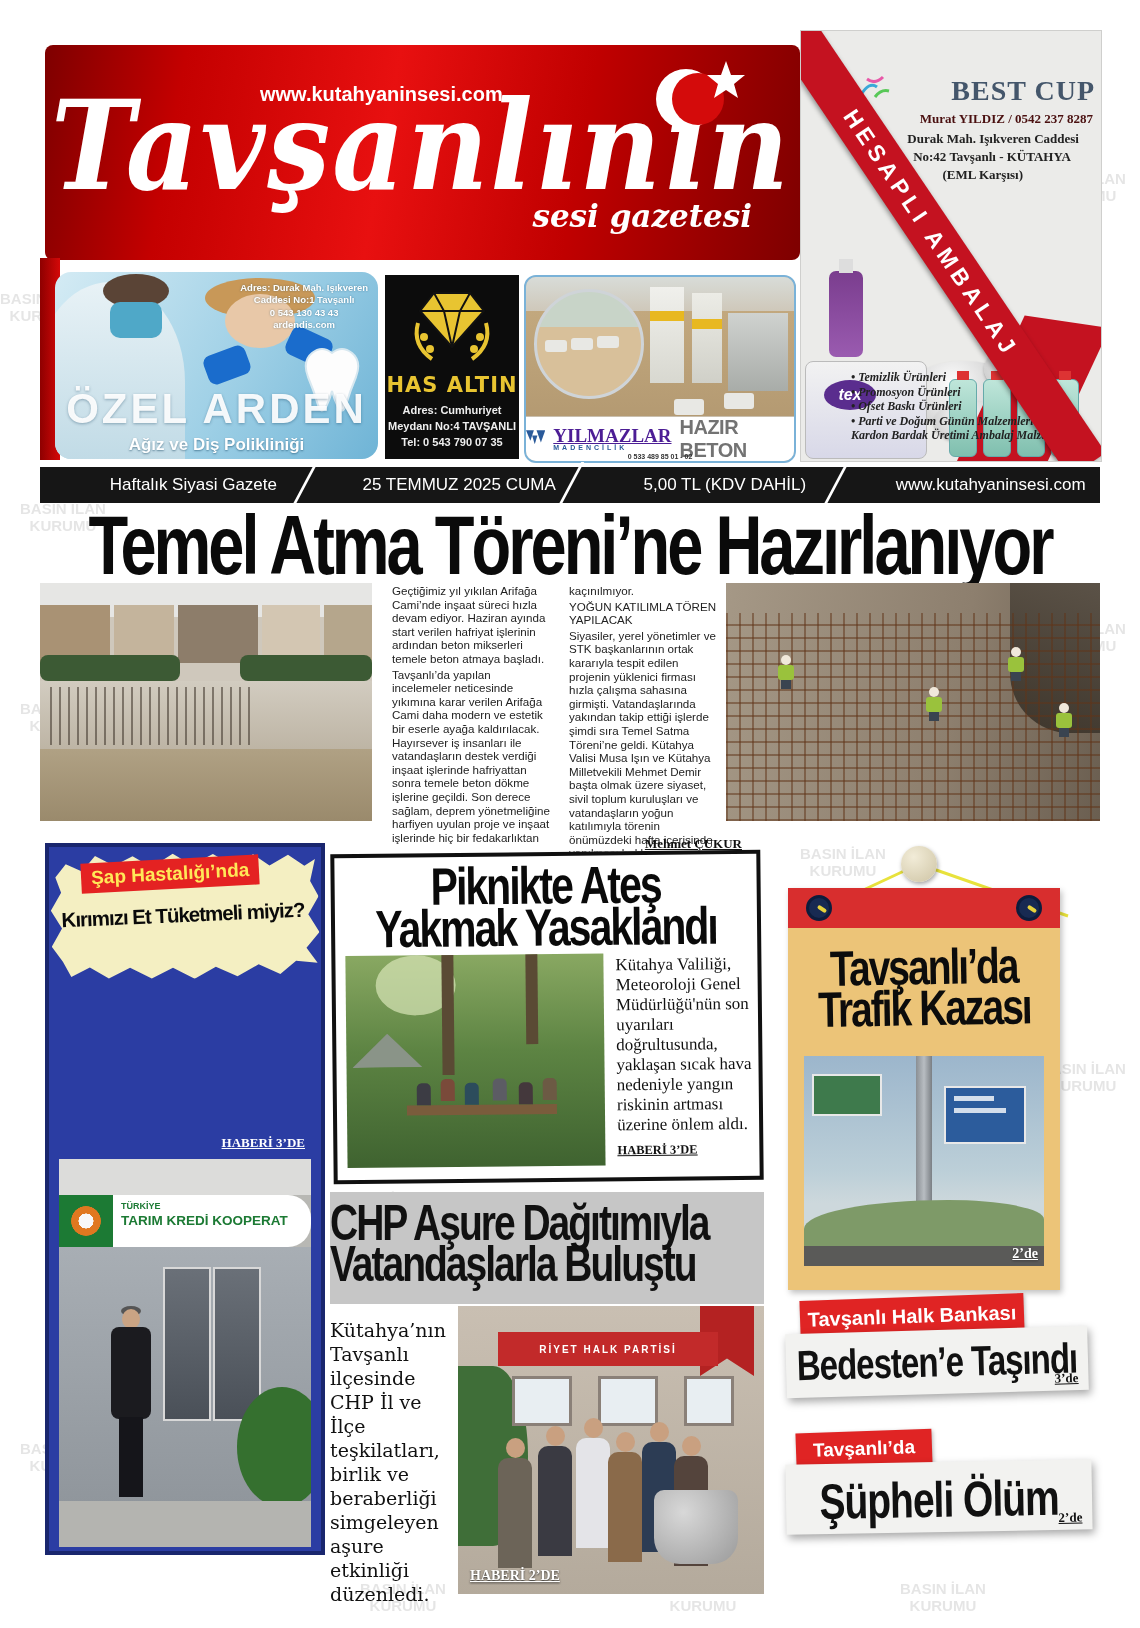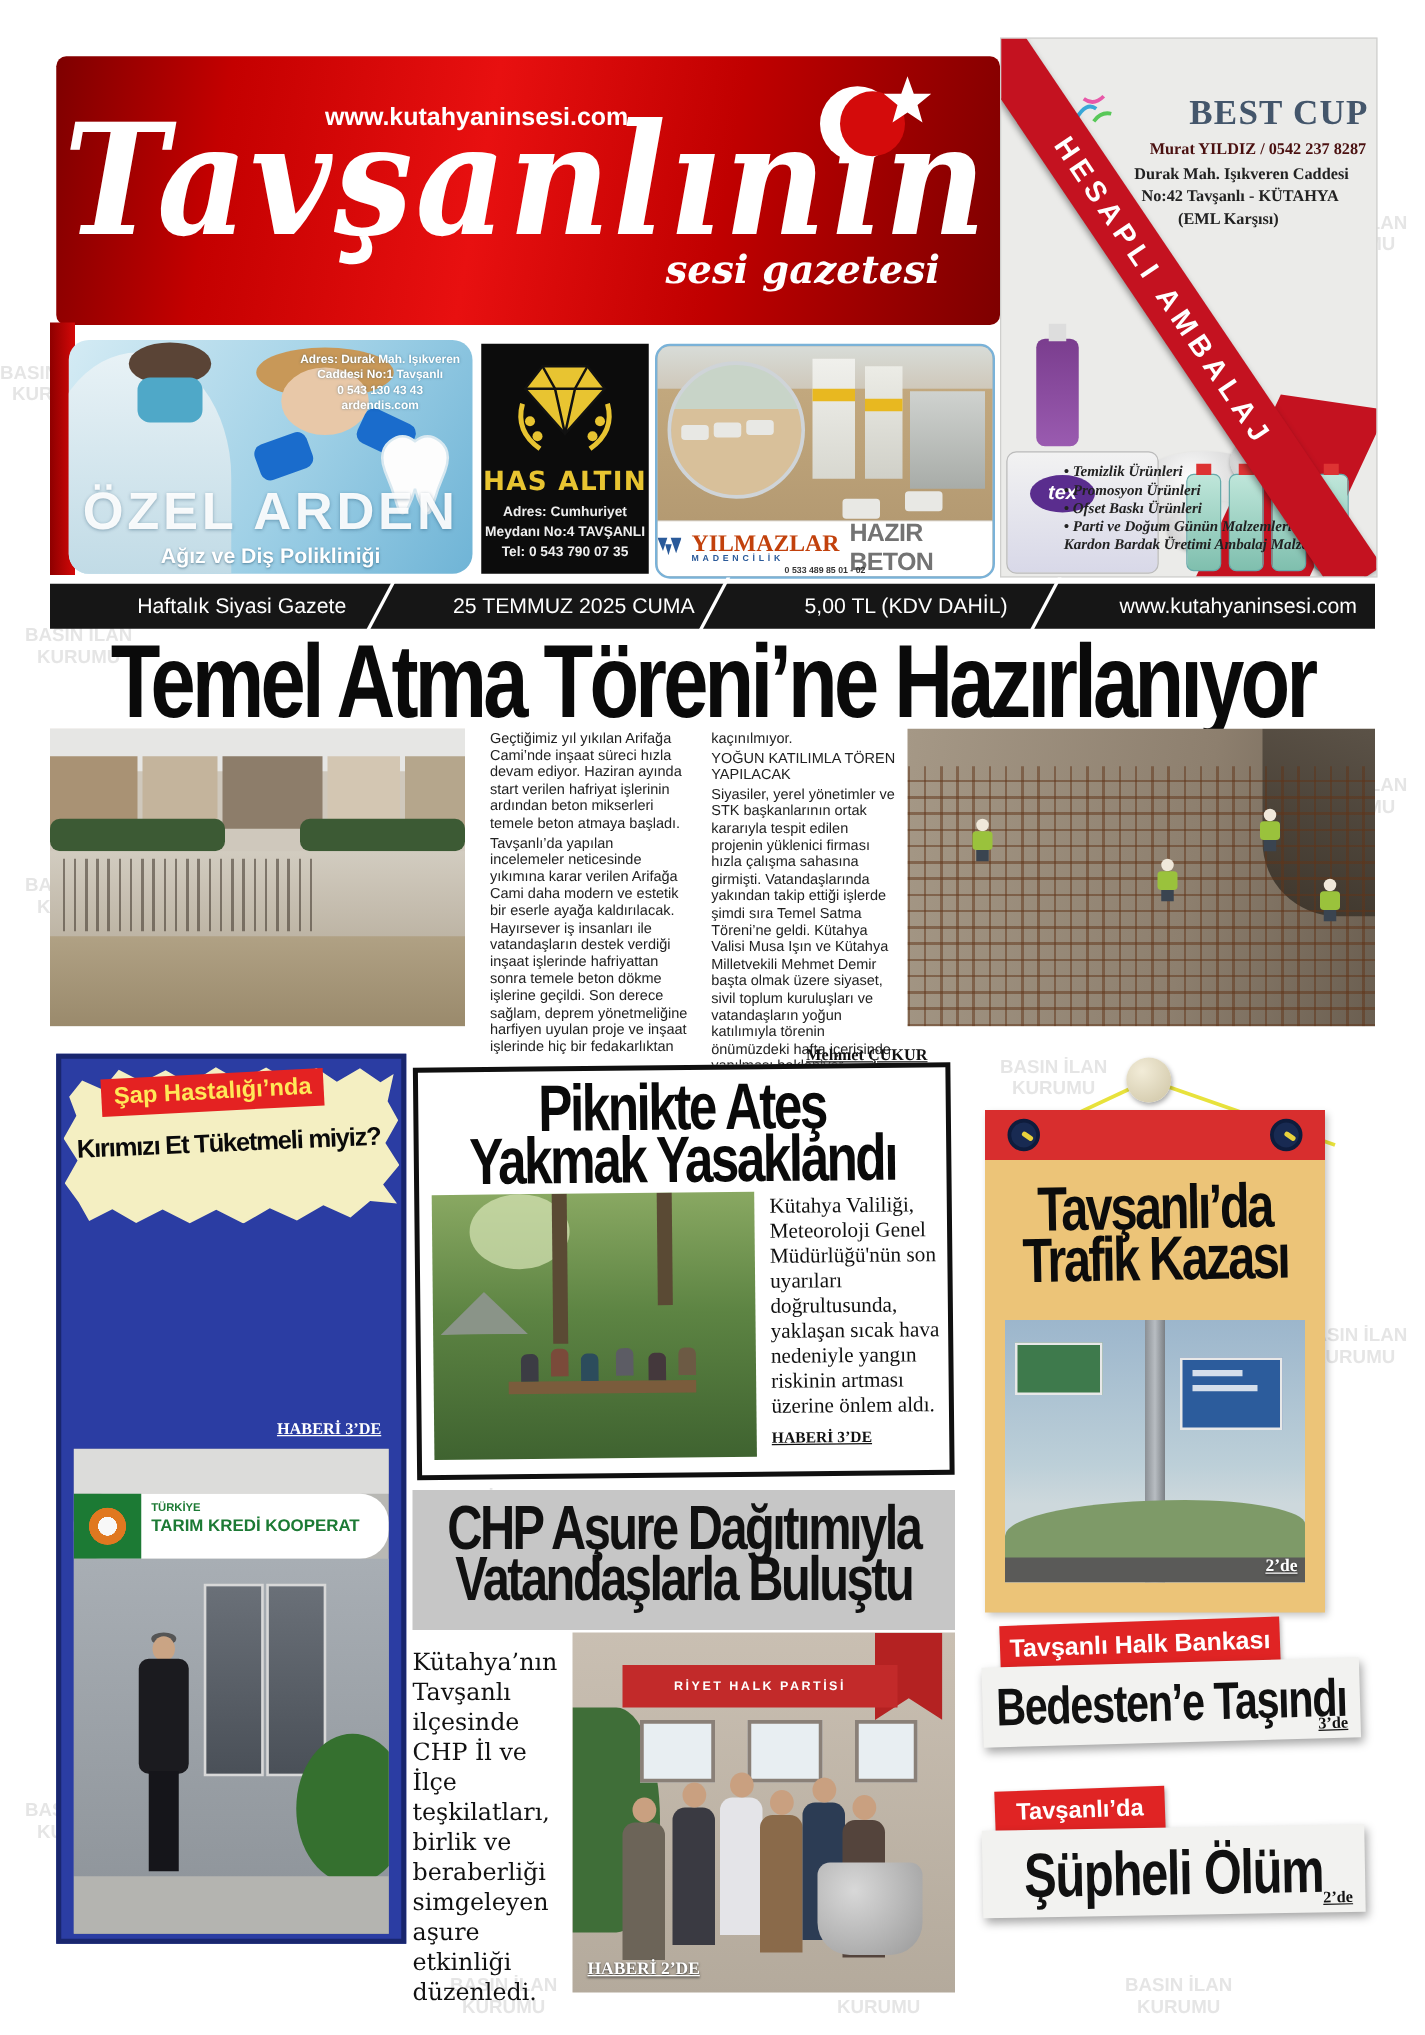--- a/index.html
+++ b/index.html
@@ -100,21 +100,21 @@
   .yz-ground{position:absolute;left:0;top:34px;right:0;height:105px;background:linear-gradient(#c2a87e,#b49a72);}
   .yz-silo1{position:absolute;right:110px;top:10px;width:34px;height:96px;background:linear-gradient(#f0f0ec,#d8d8d0);}
   .yz-silo2{position:absolute;right:72px;top:16px;width:30px;height:90px;background:linear-gradient(#ecece6,#d0d0c8);}
   .yz-stripe{position:absolute;height:10px;width:34px;background:#e8b820;}
   .yz-bld{position:absolute;right:6px;top:36px;width:60px;height:78px;background:linear-gradient(#cfd2cf,#a8aca8);}
   .yz-truck{position:absolute;width:30px;height:16px;background:#e8e8e4;border-radius:3px;}
   .yz-inset{position:absolute;left:8px;top:12px;width:104px;height:104px;border-radius:50%;
     border:3px solid #cfd4d8;background:linear-gradient(#c8d4c8 0 34%,#d8c09a 34% 100%);overflow:hidden;}
   .yz-band{position:absolute;left:0;right:0;bottom:0;height:44px;background:#fff;display:flex;
     align-items:center;justify-content:center;gap:8px;}
-  .yz-logo-name{color:#c2410c;font-family:"Liberation Serif",serif;font-weight:bold;font-size:19px;line-height:.9;}
+  .yz-logo-name{color:#4c1d95;font-family:"Liberation Serif",serif;font-weight:bold;font-size:19px;line-height:.9;text-decoration:underline;}
   .yz-logo-sub{color:#2a5a9a;font-size:7px;letter-spacing:3px;font-weight:bold;}
   .yz-beton{color:#737373;font-weight:bold;font-size:20px;letter-spacing:-.5px;}
   .yz-phone{position:absolute;left:0;right:0;bottom:1px;text-align:center;font-size:7px;font-weight:bold;color:#333;}
 
   
   .infobar{left:40px;top:467px;width:1060px;height:36px;background:#161616;color:#fff;display:flex;
     align-items:center;font-size:17px;}
   .ib-seg{flex:1;text-align:center;white-space:nowrap;margin-left:44px;}
   .ib-div{width:3px;height:46px;background:#fff;transform:skewX(-28deg);}
 
@@ -225,21 +225,21 @@
   .cp-sign-g{position:absolute;left:8px;top:18px;width:66px;height:38px;background:#3e7a4c;border:2px solid #e8e8e8;}
   .cp-sign-b{position:absolute;right:18px;top:30px;width:78px;height:54px;background:#2c5c9c;border:2px solid #e8e8e8;}
   .cp-sign-b:before{content:"";position:absolute;left:8px;top:8px;width:40px;height:5px;background:#fff;opacity:.8;}
   .cp-sign-b:after{content:"";position:absolute;left:8px;top:20px;width:52px;height:5px;background:#fff;opacity:.8;}
   .cp-hill{position:absolute;left:0;bottom:18px;right:0;height:48px;background:#7e9a68;border-radius:60% 40% 0 0;}
   .cp-road{position:absolute;left:0;bottom:0;right:0;height:20px;background:#5a5a58;}
   .card-more{position:absolute;right:22px;bottom:28px;color:#fff;font-weight:bold;font-size:14px;
     text-decoration:underline;font-family:"Liberation Serif",serif;text-shadow:0 1px 2px #333;}
 
   
-  .chpbox{left:330px;top:1192px;width:434px;height:112px;background:#c6c6c6;text-align:center;line-height:1.04;padding-top:6px;box-sizing:border-box;}
+  .chpbox{left:330px;top:1192px;width:434px;height:112px;background:#c6c6c6;text-align:left;line-height:1.04;padding-top:6px;box-sizing:border-box;}
   .chpbox .cond{font-size:39px;letter-spacing:-2px;}
   .chp-text{left:330px;top:1318px;width:124px;font-family:"DejaVu Serif",serif;font-size:19px;line-height:24px;color:#111;}
   .chp-photo{left:458px;top:1306px;width:306px;height:288px;overflow:hidden;background:linear-gradient(#c9bfb2,#b4aa9c);}
   .ch-sign{position:absolute;left:40px;top:26px;width:220px;height:34px;background:#c22a2a;display:flex;
     align-items:center;justify-content:center;}
   .ch-sign span{color:#fff;font-size:10px;font-weight:bold;letter-spacing:2px;}
   .ch-win{position:absolute;top:70px;width:54px;height:44px;background:#e8eef2;border:3px solid #8a8078;}
   .ch-ivy{position:absolute;left:0;top:60px;width:70px;height:180px;border-radius:0 50% 50% 0;background:#3f6e38;}
   .ch-flag{position:absolute;right:10px;top:0;width:54px;height:70px;background:#b42222;
     clip-path:polygon(0 0,100% 0,100% 100%,50% 75%,0 100%);}

